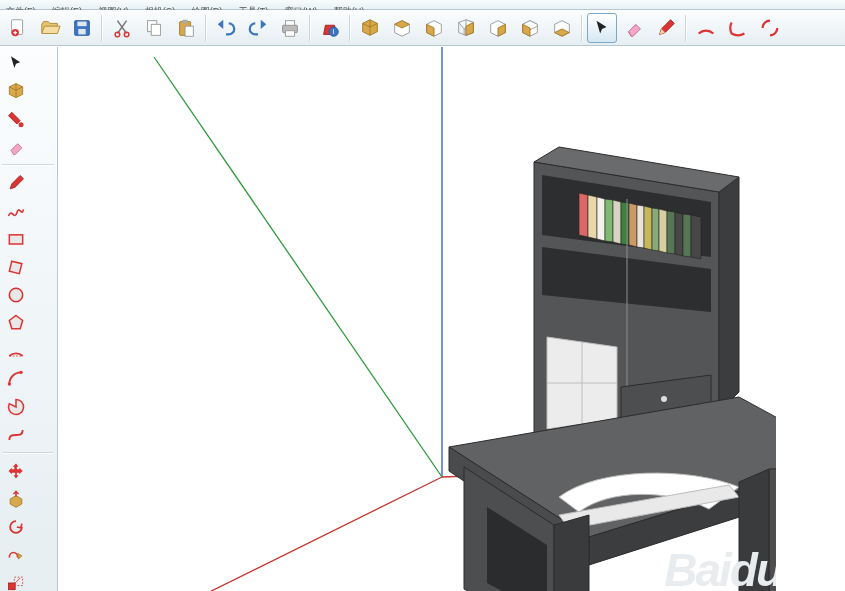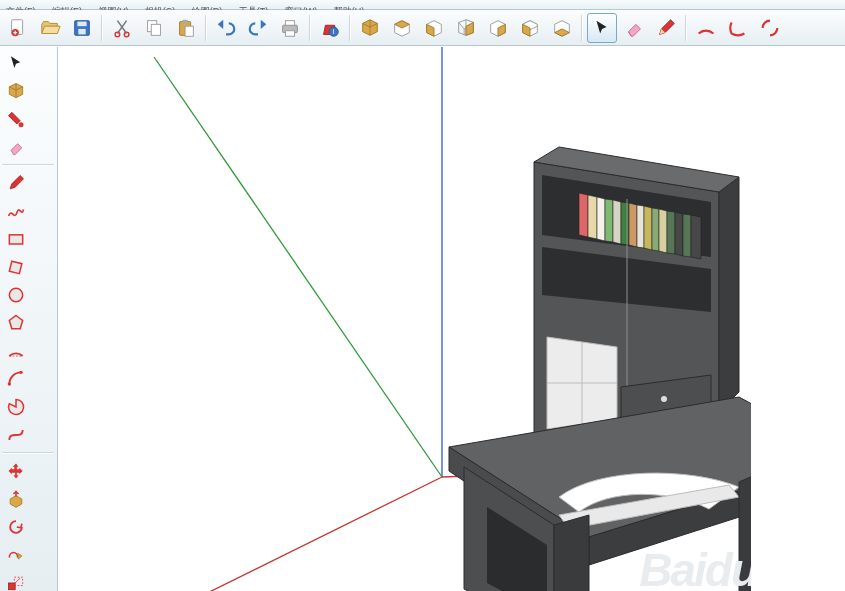--- a/index.html
+++ b/index.html
@@ -11,21 +11,21 @@
   .tb-sep{width:0;height:26px;border-left:1px solid #cdd8de;border-right:1px solid #fff;margin:0 3px;}
   .tb-btn{width:28px;height:28px;display:flex;align-items:center;justify-content:center;border:1px solid transparent;border-radius:3px;margin:0 1px;position:relative;}
   .tb-btn.sel{border:1px solid #7aa9c7;background:linear-gradient(#fff,#d6e8f3);}
   .tb-btn svg{width:22px;height:22px;}
   
   .left-tb{position:absolute;left:0;top:47px;width:58px;height:544px;background:linear-gradient(#fbfdfe,#e6eef2);border-right:1px solid #b8c8d0;display:flex;flex-wrap:wrap;align-content:flex-start;padding:2px;box-sizing:border-box;}
   .lt-sep{width:52px;height:0;border-top:1px solid #cdd8de;border-bottom:1px solid #fff;margin:3px 0;}
   .lt-btn{width:26px;height:26px;display:flex;align-items:center;justify-content:center;border:1px solid transparent;border-radius:3px;margin:0;}
   .lt-btn svg{width:20px;height:20px;}
   
-  .viewport{position:absolute;left:59px;top:47px;width:692px;height:544px;background:#fff;overflow:hidden;}
+  .viewport{position:absolute;left:59px;top:47px;width:692px;height:544px;background:#fff;overflow:hidden;padding-left:25px;}
   .axis{position:absolute;stroke-width:1.3;}
   .desk{position:absolute;left:380px;top:90px;width:440px;height:500px;}
   .watermark{position:absolute;right:-6px;bottom:-6px;color:#e9ecee;font-size:46px;font-weight:700;font-style:italic;letter-spacing:-2px;pointer-events:none;}
 </style>
 </head>
 <body>
 
 <div class="menu-bar">
   <span>文件(F)</span>
   <span>编辑(E)</span>

